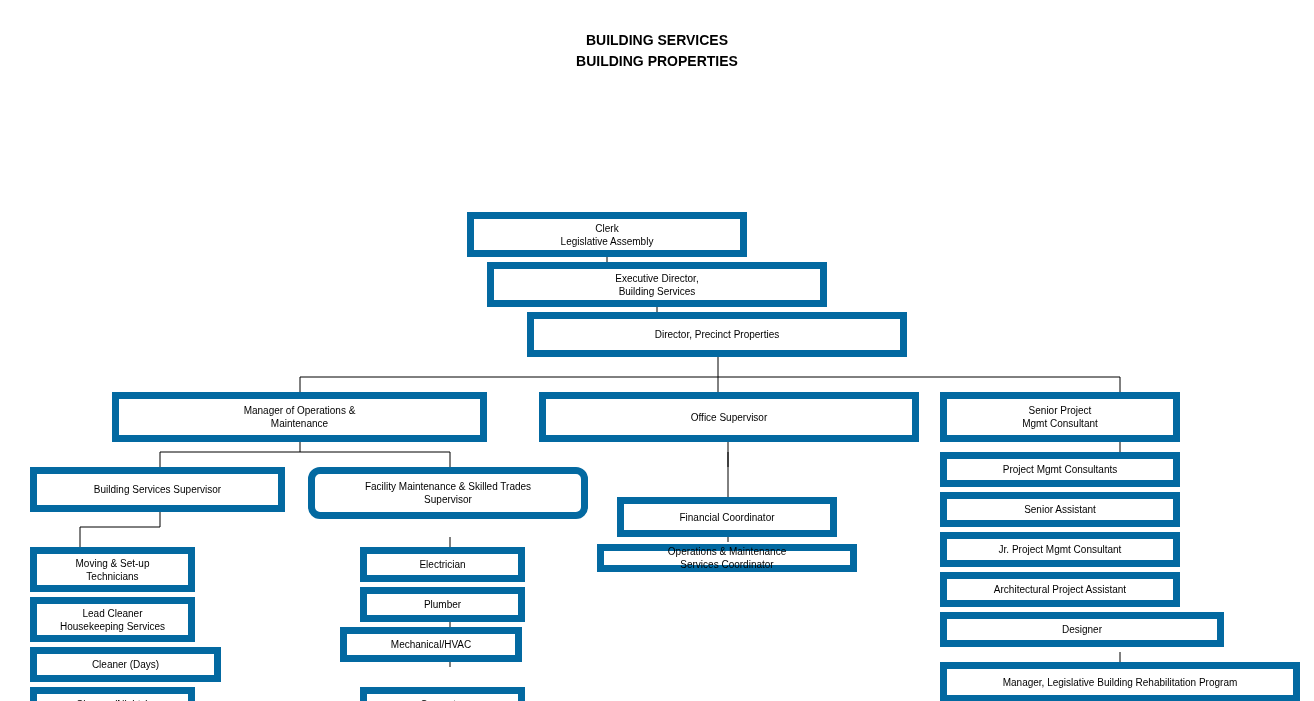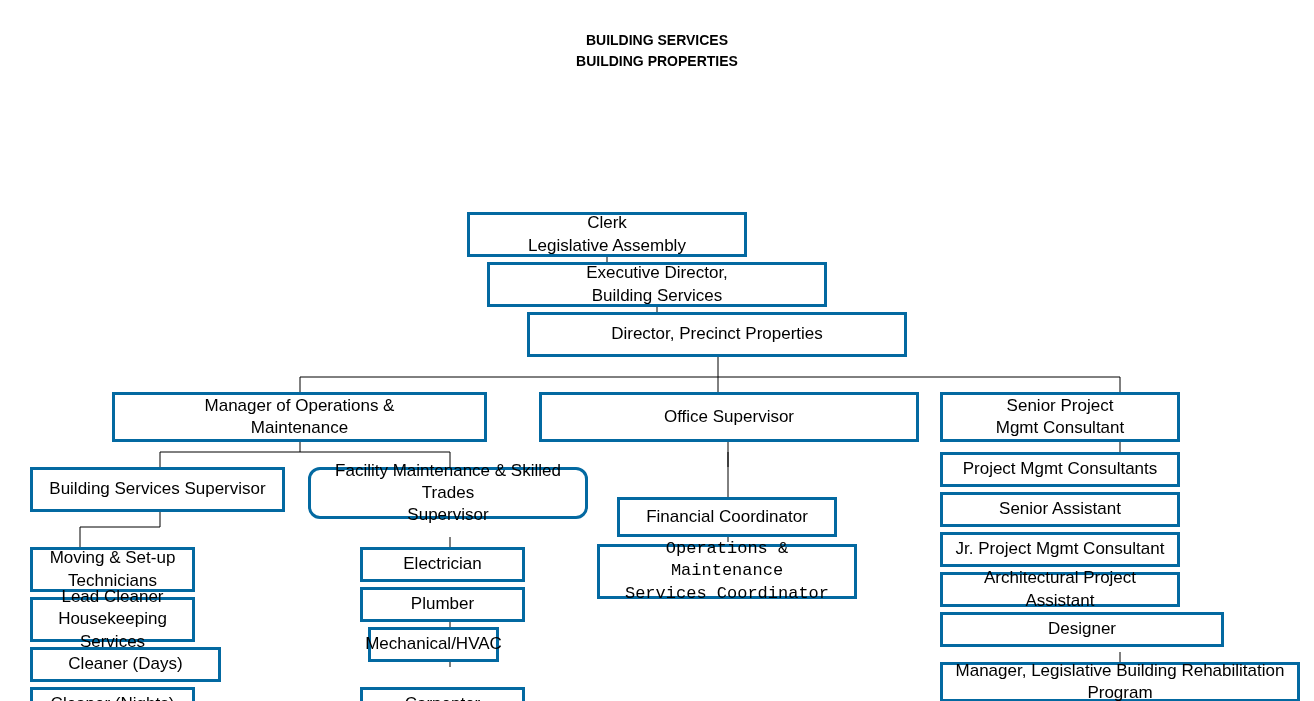--- a/index.html
+++ b/index.html
@@ -22,28 +22,28 @@
     }
 
     .org-chart {
       position: relative;
       width: 1314px;
       padding: 10px 0 30px 0;
     }
 
     .box {
       position: absolute;
-      border: 3px solid #0369a1;
+      border: 7px solid #0369a1;
       background: #fff;
       text-align: center;
       display: flex;
       align-items: center;
       justify-content: center;
       padding: 4px 6px;
-      font-size: 17px;
+      font-size: 10px;
       line-height: 1.3;
     }
 
     
     .connectors {
       position: absolute;
       top: 0; left: 0;
       width: 1314px;
       height: 701px;
       pointer-events: none;
@@ -121,21 +121,21 @@
   <div class="box" style="left:539px; top:300px; width:380px; height:50px;">Office Supervisor</div>
 
   <div class="box" style="left:940px; top:300px; width:240px; height:50px;">Senior Project<br>Mgmt Consultant</div>
 
   <div class="box" style="left:30px; top:375px; width:255px; height:45px;">Building Services Supervisor</div>
 
   <div class="box" style="left:308px; top:375px; width:280px; height:52px;border-radius:12px;">Facility Maintenance &amp; Skilled Trades<br>Supervisor</div>
 
   <div class="box" style="left:617px; top:405px; width:220px; height:40px;">Financial Coordinator</div>
 
-  <div class="box" style="left:597px; top:452px; width:260px; height:55px;font-family:Liberation Mono, monospace;">Operations &amp; Maintenance<br>Services Coordinator</div>
+  <div class="box" style="left:597px; top:452px; width:260px; height:28px;">Operations &amp; Maintenance<br>Services Coordinator</div>
 
   <div class="box" style="left:940px; top:360px; width:240px; height:35px;">Project Mgmt Consultants</div>
 
   <div class="box" style="left:940px; top:400px; width:240px; height:35px;">Senior Assistant</div>
 
   <div class="box" style="left:940px; top:440px; width:240px; height:35px;">Jr. Project Mgmt Consultant</div>
 
   <div class="box" style="left:940px; top:480px; width:240px; height:35px;">Architectural Project Assistant</div>
 
   <div class="box" style="left:940px; top:520px; width:284px; height:35px;">Designer</div>
@@ -147,17 +147,17 @@
   <div class="box" style="left:30px; top:505px; width:165px; height:45px;">Lead Cleaner<br>Housekeeping Services</div>
 
   <div class="box" style="left:30px; top:555px; width:191px; height:35px;">Cleaner (Days)</div>
 
   <div class="box" style="left:30px; top:595px; width:165px; height:35px;">Cleaner (Nights)</div>
 
   <div class="box" style="left:360px; top:455px; width:165px; height:35px;">Electrician</div>
 
   <div class="box" style="left:360px; top:495px; width:165px; height:35px;">Plumber</div>
 
-  <div class="box" style="left:368px; top:535px; width:131px; height:35px;">Mechanical/HVAC</div>
+  <div class="box" style="left:340px; top:535px; width:182px; height:35px;">Mechanical/HVAC</div>
 
   <div class="box" style="left:360px; top:575px; width:165px; height:35px;margin-top:20px;">Carpenter</div>
 
 </div>
 
 </body></html>

